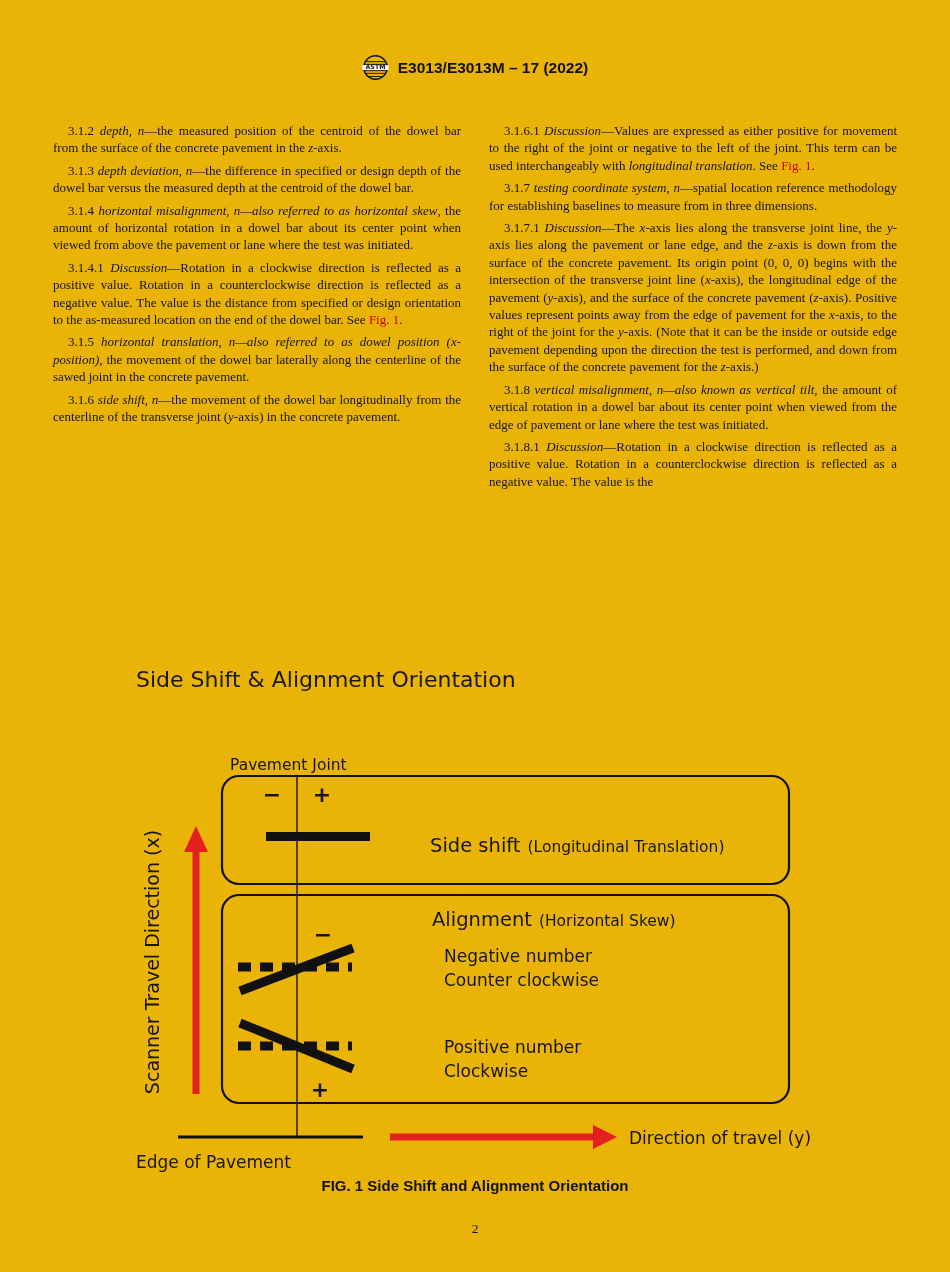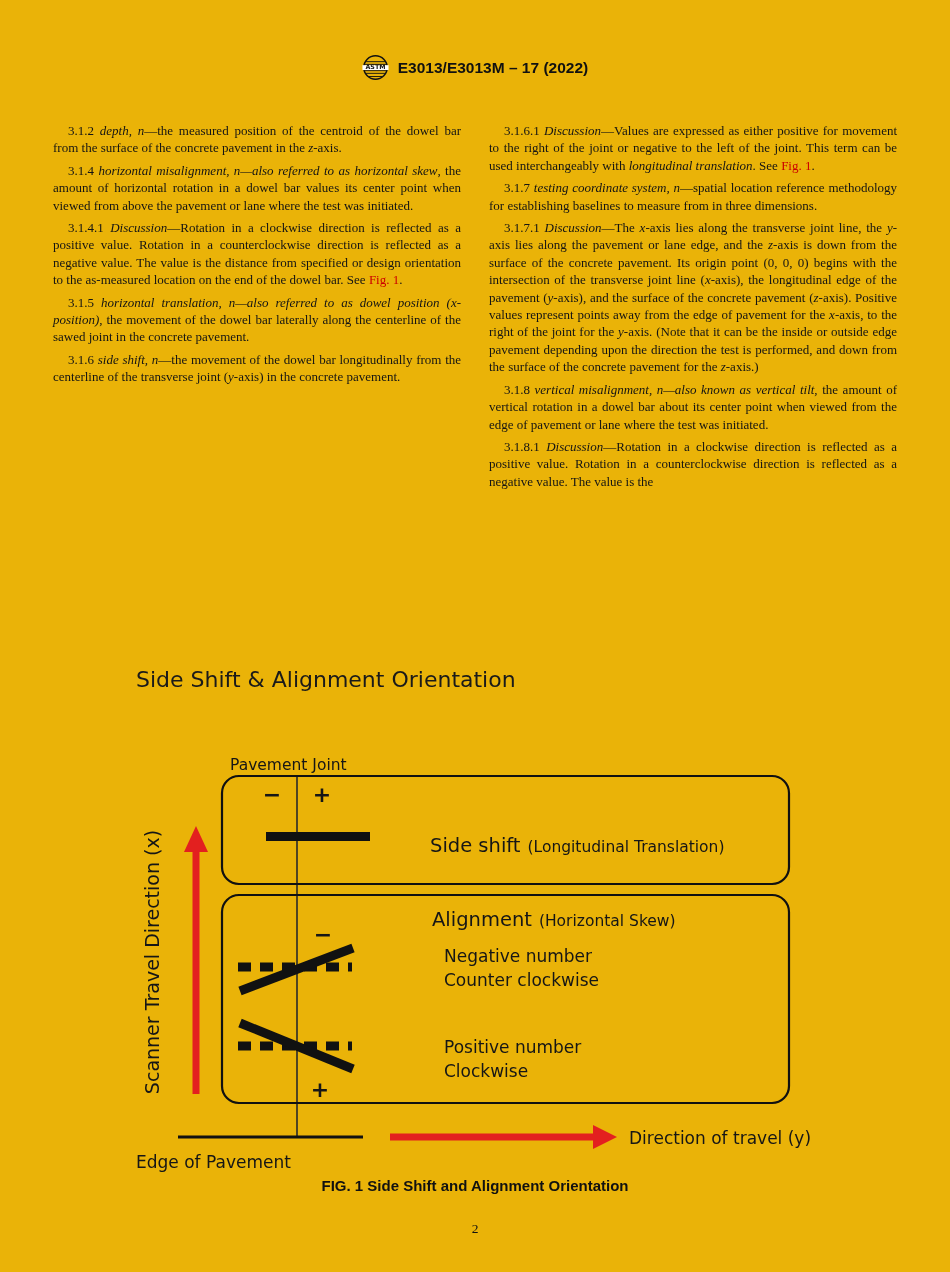--- a/index.html
+++ b/index.html
@@ -42,21 +42,22 @@
       <path d="M4.5 10.5 H25.5 M2.6 13.5 H27.4 M2.6 20.5 H27.4 M4.5 23.5 H25.5 M7.5 27 H22.5" stroke="#111" stroke-width="1" fill="none"></path>
       <rect x="0.5" y="14.4" width="29" height="5.4" fill="#ffffff"></rect>
       <text x="15" y="19" text-anchor="middle" font-size="7" font-weight="bold" fill="#111">ASTM</text>
     </svg>
     <span class="designation">E3013/E3013M – 17 (2022)</span>
   </div>
 
   <div class="columns">
     <div class="col">
       <p class="para"><span>3.1.2 </span><span class="em">depth, n</span><span>—the measured position of the centroid of the dowel bar from the surface of the concrete pavement in the </span><span class="em">z</span><span>-axis.</span></p>
-      <p class="para"><span>3.1.4 </span><span class="em">horizontal misalignment, n—also referred to as horizontal skew</span><span>, the amount of horizontal rotation in a dowel bar values its center point when viewed from above the pavement or lane where the test was initiated.</span></p>
+      <p class="para"><span>3.1.3 </span><span class="em">depth deviation, n</span><span>—the difference in specified or design depth of the dowel bar versus the measured depth at the centroid of the dowel bar.</span></p>
+      <p class="para"><span>3.1.4 </span><span class="em">horizontal misalignment, n—also referred to as horizontal skew</span><span>, the amount of horizontal rotation in a dowel bar about its center point when viewed from above the pavement or lane where the test was initiated.</span></p>
       <p class="para"><span>3.1.4.1 </span><span class="em">Discussion</span><span>—Rotation in a clockwise direction is reflected as a positive value. Rotation in a counterclockwise direction is reflected as a negative value. The value is the distance from specified or design orientation to the as-measured location on the end of the dowel bar. See </span><span class="link">Fig. 1</span><span>.</span></p>
       <p class="para"><span>3.1.5 </span><span class="em">horizontal translation, n—also referred to as dowel position (x-position)</span><span>, the movement of the dowel bar laterally along the centerline of the sawed joint in the concrete pavement.</span></p>
       <p class="para"><span>3.1.6 </span><span class="em">side shift, n</span><span>—the movement of the dowel bar longitudinally from the centerline of the transverse joint (</span><span class="em">y</span><span>-axis) in the concrete pavement.</span></p>
     </div>
     <div class="col">
       <p class="para"><span>3.1.6.1 </span><span class="em">Discussion</span><span>—Values are expressed as either positive for movement to the right of the joint or negative to the left of the joint. This term can be used interchangeably with </span><span class="em">longitudinal translation</span><span>. See </span><span class="link">Fig. 1</span><span>.</span></p>
       <p class="para"><span>3.1.7 </span><span class="em">testing coordinate system, n</span><span>—spatial location reference methodology for establishing baselines to measure from in three dimensions.</span></p>
       <p class="para"><span>3.1.7.1 </span><span class="em">Discussion</span><span>—The </span><span class="em">x</span><span>-axis lies along the transverse joint line, the </span><span class="em">y</span><span>-axis lies along the pavement or lane edge, and the </span><span class="em">z</span><span>-axis is down from the surface of the concrete pavement. Its origin point (0, 0, 0) begins with the intersection of the transverse joint line (</span><span class="em">x</span><span>-axis), the longitudinal edge of the pavement (</span><span class="em">y</span><span>-axis), and the surface of the concrete pavement (</span><span class="em">z</span><span>-axis). Positive values represent points away from the edge of pavement for the </span><span class="em">x</span><span>-axis, to the right of the joint for the </span><span class="em">y</span><span>-axis. (Note that it can be the inside or outside edge pavement depending upon the direction the test is performed, and down from the surface of the concrete pavement for the </span><span class="em">z</span><span>-axis.)</span></p>
       <p class="para"><span>3.1.8 </span><span class="em">vertical misalignment, n—also known as vertical tilt</span><span>, the amount of vertical rotation in a dowel bar about its center point when viewed from the edge of pavement or lane where the test was initiated.</span></p>
       <p class="para"><span>3.1.8.1 </span><span class="em">Discussion</span><span>—Rotation in a clockwise direction is reflected as a positive value. Rotation in a counterclockwise direction is reflected as a negative value. The value is the</span></p>

